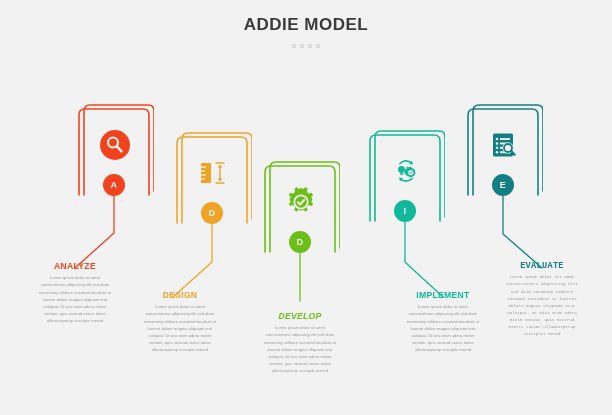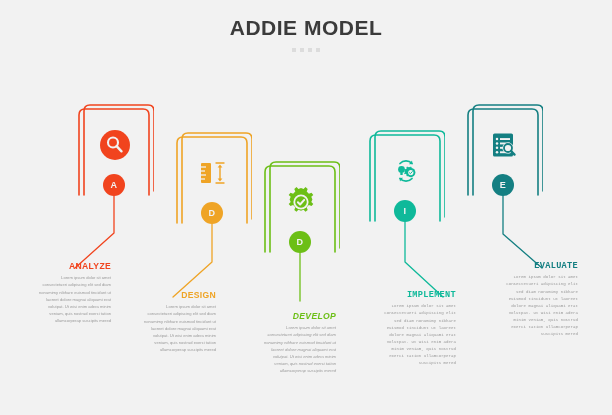--- a/index.html
+++ b/index.html
@@ -23,21 +23,21 @@
 
   
   .header {
     position: absolute;
     left: 0;
     top: 16px;
     width: 612px;
     text-align: center;
   }
   .title {
-    font-size: 21px;
+    font-size: 17px;
     font-weight: bold;
     letter-spacing: 0.5px;
     color: #3b3b3b;
     margin: 0 0 9px 0;
     line-height: 1.1;
   }
   .subtitle {
     font-size: 7.4px;
     line-height: 1.55;
     color: #8d8d8d;
@@ -84,21 +84,21 @@
     color: #f2f2f2;
     font-size: 9px;
     font-weight: bold;
     letter-spacing: 0.3px;
   }
 
   
   .textblock {
     position: absolute;
     width: 72px;
-    text-align: right;
+    text-align: center;
   }
   .label {
     font-size: 8.6px;
     font-weight: bold;
     letter-spacing: 0.3px;
     margin: 0 0 3px 0;
     line-height: 1.1;
   }
   .body {
     font-size: 4.1px;
@@ -231,21 +231,21 @@
         <circle cx="19.8" cy="16.6" r="4.6" fill="#0fb99a"></circle>
         <circle cx="19.8" cy="16.6" r="2.6" fill="#f2f2f2"></circle>
         <path d="M18.4 16.7 l1 1 1.9-2.1" fill="none" stroke="#0fb99a" stroke-width="1" stroke-linecap="round" stroke-linejoin="round"></path>
       </svg>
     </div>
     <div class="badge" style="left:29px;top:71px;background:#0fb99a;">
       <span>I</span>
     </div>
   </div>
 
-  <div class="textblock" style="left:384px;top:291px;font-family:Liberation Mono, monospace;">
+  <div class="textblock" style="left:407px;top:291px;">
     <p class="label" style="color:#0fb99a;">IMPLEMENT</p>
     <p class="body">Lorem ipsum dolor sit amet consectetueri adipiscing elit sed diam nonumimy nibhare euismod tincidunt ut laoreet dolore magnai aliquami erat volutpat. Ut wisi enim adera minim veniam, quis nostrud exerci tation ullamcorperap suscipits mered</p>
   </div>
 
   <div class="stage" style="left:463px;top:103px;width:80px;height:95px;">
     <svg class="frame" width="80" height="95" viewBox="0 0 80 95">
       <path d="M5 92 L5 12 Q5 6 11 6 L69 6 Q75 6 75 12 L75 92" fill="none" stroke="#147f82" stroke-width="1.6" stroke-linecap="round"></path>
       <path d="M10 92 L10 8 Q10 2 16 2 L74 2 Q80 2 80 8 L80 88" fill="none" stroke="#147f82" stroke-width="1.6" stroke-linecap="round"></path>
     </svg>
     <div class="icon-wrap" style="left:21px;top:22px;width:40px;height:40px;">

